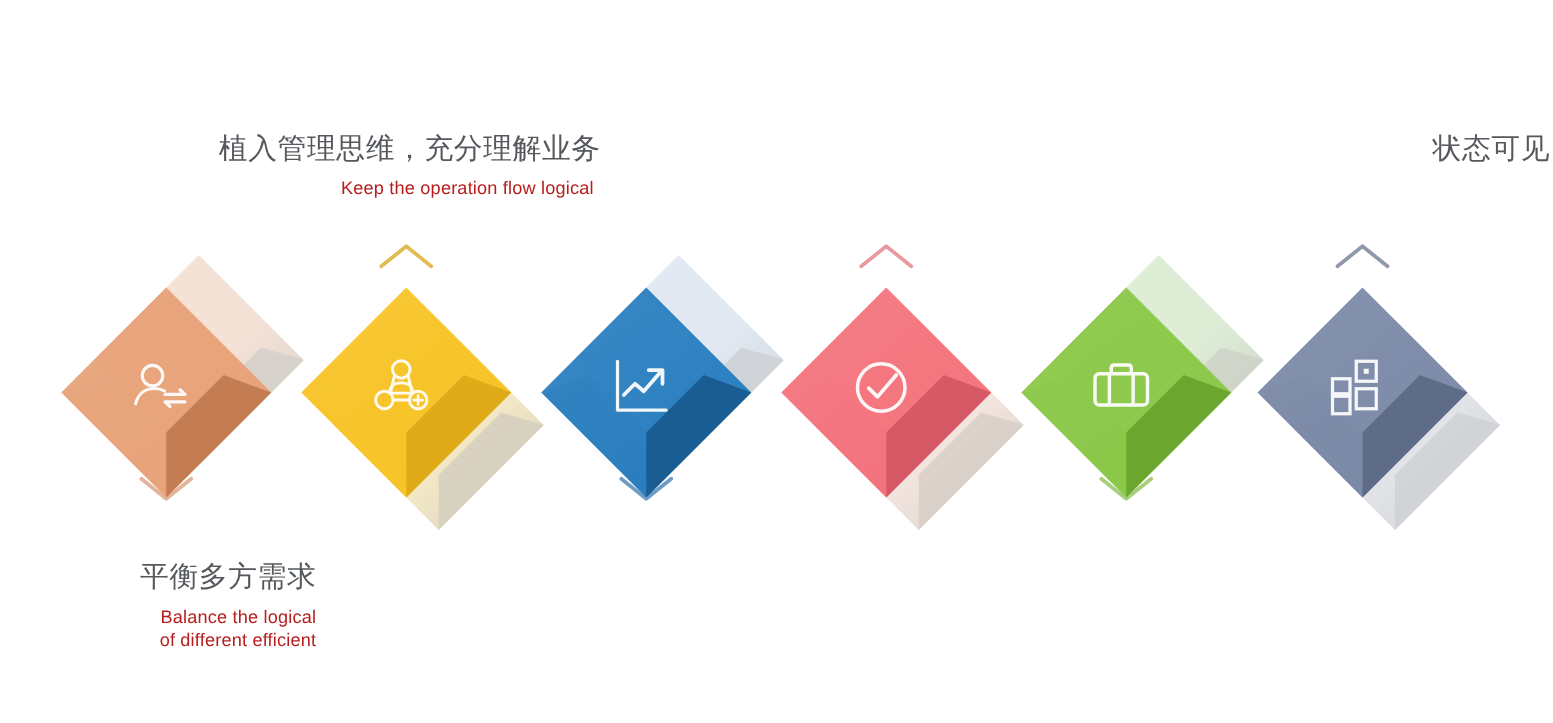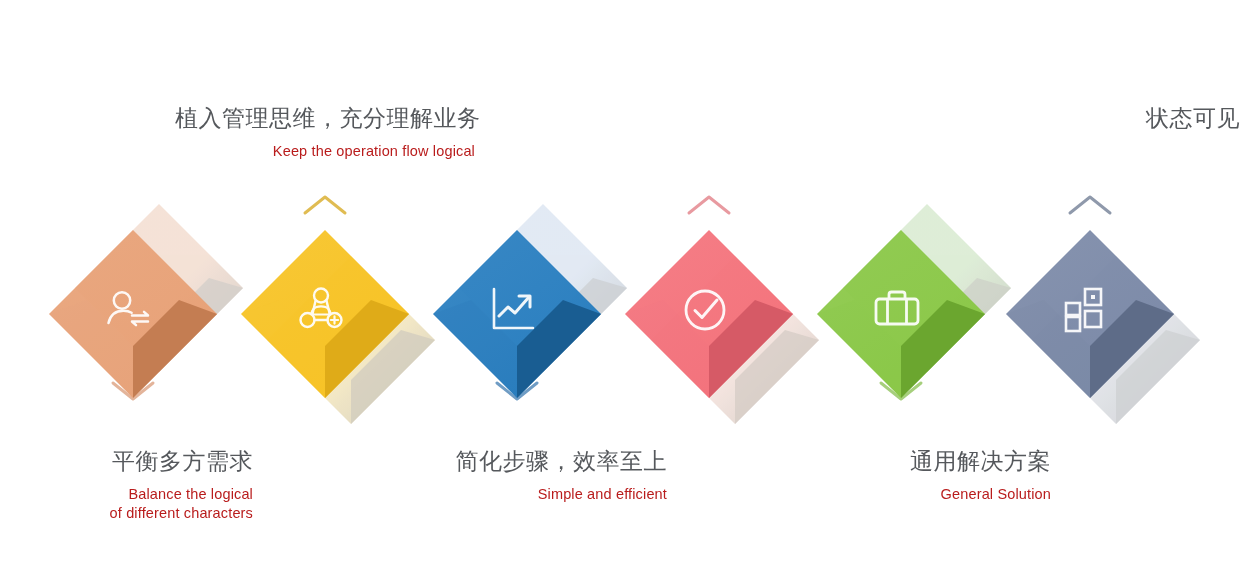--- a/index.html
+++ b/index.html
@@ -110,21 +110,21 @@
 </style>
 </head>
 <body>
 
 <div id="stage">
     <div class="item" style="left: 18px;">
     <div class="caption bottom narrow">
       <span class="cn">平衡多方需求</span>
       <span class="en">
         <span>Balance the logical</span>
-        <span class="l2">of different characters</span>
+        <span class="l2">of different efficient</span>
       </span>
     </div>
 
     <div class="chev down">
       <svg viewBox="0 0 46 26" xmlns="http://www.w3.org/2000/svg">
     <path d="M3 5 L23 21 L43 5" fill="none" stroke="#e3b49a" stroke-width="3" stroke-linecap="round" stroke-linejoin="round"></path>
   </svg>
     </div>
 
     <div class="diamond-wrap">
@@ -232,27 +232,20 @@
     <path d="M40.5 33.4 v7.2 M36.9 37 h7.2" stroke="currentColor" stroke-width="2.2" stroke-linecap="round"></path>
     <path d="M21.6 17.4 L18.6 30.4" stroke="currentColor" stroke-width="2.4" stroke-linecap="round"></path>
     <path d="M32.4 17.4 L35.6 30.4" stroke="currentColor" stroke-width="2.4" stroke-linecap="round"></path>
     <path d="M20.5 37 h13" stroke="currentColor" stroke-width="2.4" stroke-linecap="round"></path>
     <path d="M19.5 26 C22.5 22.5 31.5 22.5 34.5 26 C37 29 36.5 31.5 34 31.5 H20 C17.5 31.5 17 29 19.5 26 Z" fill="none" stroke="currentColor" stroke-width="2.2" stroke-linejoin="round"></path>
           </svg>
       </div>
     </div>
   </div>
     <div class="item" style="left: 402px;">
-    <div class="caption bottom">
-      <span class="cn">简化步骤，效率至上</span>
-      <span class="en">
-        <span>Simple and efficient</span>
-        
-      </span>
-    </div>
 
     <div class="chev down">
       <svg viewBox="0 0 46 26" xmlns="http://www.w3.org/2000/svg">
     <path d="M3 5 L23 21 L43 5" fill="none" stroke="#6f9cc4" stroke-width="3" stroke-linecap="round" stroke-linejoin="round"></path>
   </svg>
     </div>
 
     <div class="diamond-wrap">
 
   <svg viewBox="0 0 180 180" xmlns="http://www.w3.org/2000/svg">
@@ -346,27 +339,20 @@
   </svg>
       <div class="icon-holder" style="color:#ffffff;opacity:.93">
         <svg viewBox="0 0 54 54" xmlns="http://www.w3.org/2000/svg">
     <circle cx="27" cy="27" r="19" fill="none" stroke="currentColor" stroke-width="2.8"></circle>
     <path d="M17 27.5 L24 34.5 L39 17" fill="none" stroke="currentColor" stroke-width="3" stroke-linecap="round" stroke-linejoin="round"></path>
           </svg>
       </div>
     </div>
   </div>
     <div class="item" style="left: 786px;">
-    <div class="caption bottom">
-      <span class="cn">通用解决方案</span>
-      <span class="en">
-        <span>General Solution</span>
-        
-      </span>
-    </div>
 
     <div class="chev down">
       <svg viewBox="0 0 46 26" xmlns="http://www.w3.org/2000/svg">
     <path d="M3 5 L23 21 L43 5" fill="none" stroke="#a6cf7c" stroke-width="3" stroke-linecap="round" stroke-linejoin="round"></path>
   </svg>
     </div>
 
     <div class="diamond-wrap">
 
   <svg viewBox="0 0 180 180" xmlns="http://www.w3.org/2000/svg">

